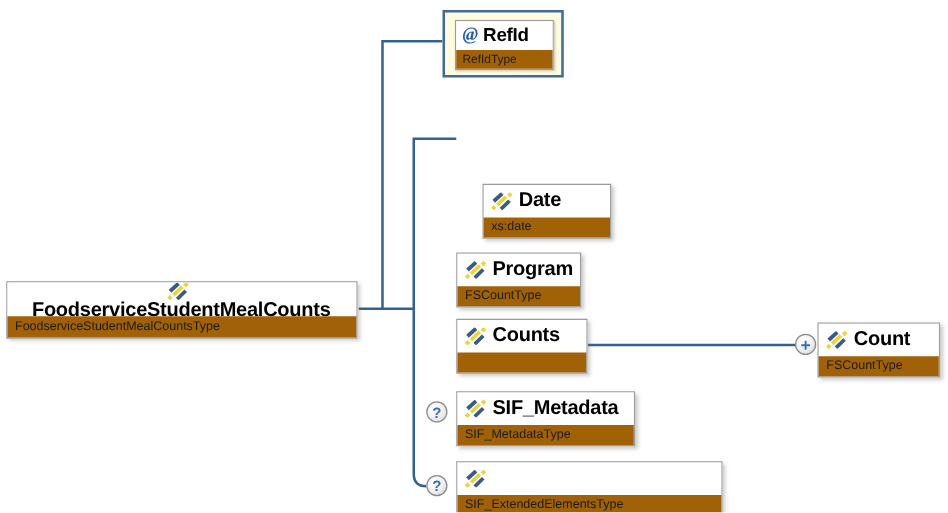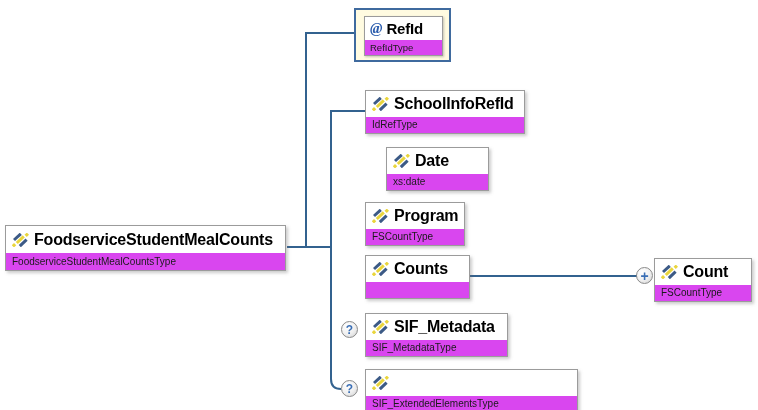--- a/index.html
+++ b/index.html
@@ -19,26 +19,26 @@
   }
   .node .title-row {
     display:flex; align-items:center; height:26px;
     padding:0 7px 0 6px; background:#fff; white-space:nowrap; overflow:hidden;
   }
   .node .title-row .icon { display:inline-flex; margin-right:5px; flex:0 0 auto; }
   .node .title-row .title {
     font-weight:bold; font-size:16px; color:#000000; letter-spacing:-0.2px;
   }
   .node .subtitle {
-    height:16px; line-height:16px; background:#d946ef;
+    height:16px; line-height:16px; background:#a16207;
     font-size:10px; color:#1a1a1a; padding:0 6px; white-space:nowrap; overflow:hidden;
   }
 
   
-  #n-root .title-row { height:27px; }
+  #n-root .title-row { height:27px;flex-direction:column; }
   #n-root .subtitle { height:17px; line-height:17px; }
 
   #n-root   { left:5px;   top:225px; width:281px; }
   #n-school { left:365px; top:90px;  width:160px; }
   #n-date   { left:386px; top:147px; width:103px; }
   #n-program{ left:365px; top:202px; width:100px; }
   #n-counts { left:365px; top:255px; width:105px; }
   #n-meta   { left:365px; top:313px; width:143px; }
   #n-ext    { left:365px; top:369px; width:213px; }
   #n-count  { left:654px; top:258px; width:98px;  }
@@ -103,35 +103,20 @@
   <div id="hl-refid">
     <div class="node" id="n-refid">
       <div class="title-row">
         <span class="at-glyph">@</span>
         <span class="title">RefId</span>
       </div>
       <div class="subtitle">RefIdType</div>
     </div>
   </div>
 
-  <div class="node" id="n-school">
-    <div class="title-row">
-      <span class="icon">
-          <svg width="17" height="14" viewBox="0 0 17 14">
-      <rect x="0.4" y="10.6" width="3.2" height="3.2" fill="#e9d53c" transform="rotate(-45 2 12.2)"></rect>
-      <rect x="13.2" y="0.2" width="3.2" height="3.2" fill="#e9d53c" transform="rotate(-45 14.8 1.8)"></rect>
-      <line x1="2" y1="7" x2="8.8" y2="0.8" stroke="#3c5a86" stroke-width="3"></line>
-      <line x1="4.8" y1="10" x2="11.8" y2="3.4" stroke="#e9d53c" stroke-width="3"></line>
-      <line x1="7.8" y1="13.2" x2="14.6" y2="6.6" stroke="#3c5a86" stroke-width="3"></line>
-    </svg>
-        </span>
-      <span class="title">SchoolInfoRefId</span>
-    </div>
-    <div class="subtitle">IdRefType</div>
-  </div>
 
   <div class="node" id="n-date">
     <div class="title-row">
       <span class="icon">
           <svg width="17" height="14" viewBox="0 0 17 14">
       <rect x="0.4" y="10.6" width="3.2" height="3.2" fill="#e9d53c" transform="rotate(-45 2 12.2)"></rect>
       <rect x="13.2" y="0.2" width="3.2" height="3.2" fill="#e9d53c" transform="rotate(-45 14.8 1.8)"></rect>
       <line x1="2" y1="7" x2="8.8" y2="0.8" stroke="#3c5a86" stroke-width="3"></line>
       <line x1="4.8" y1="10" x2="11.8" y2="3.4" stroke="#e9d53c" stroke-width="3"></line>
       <line x1="7.8" y1="13.2" x2="14.6" y2="6.6" stroke="#3c5a86" stroke-width="3"></line>

